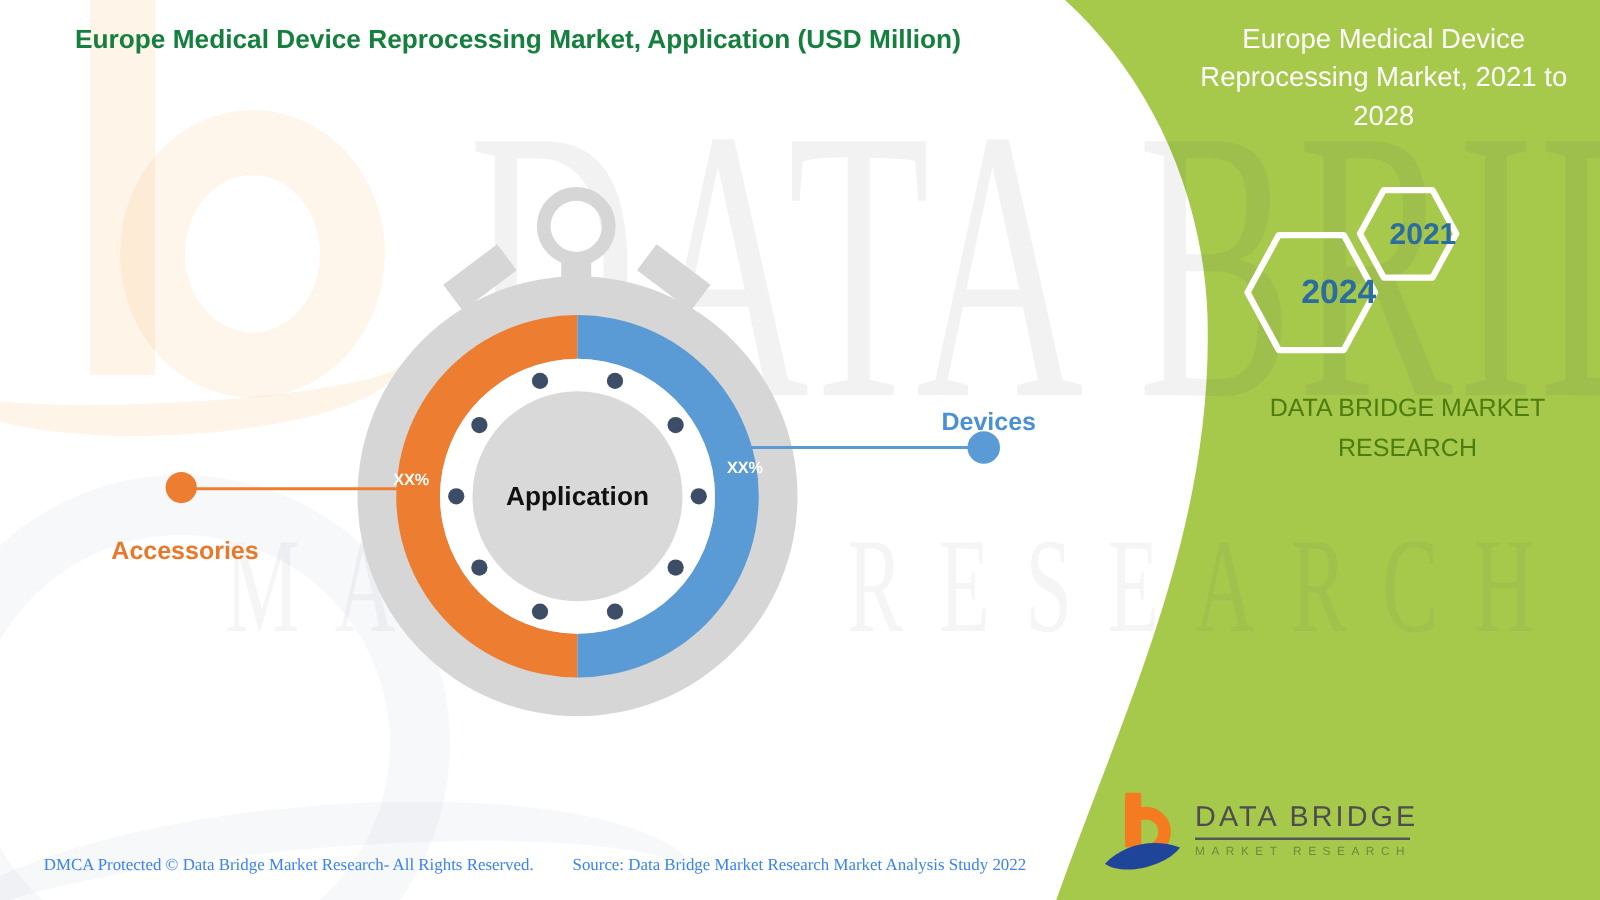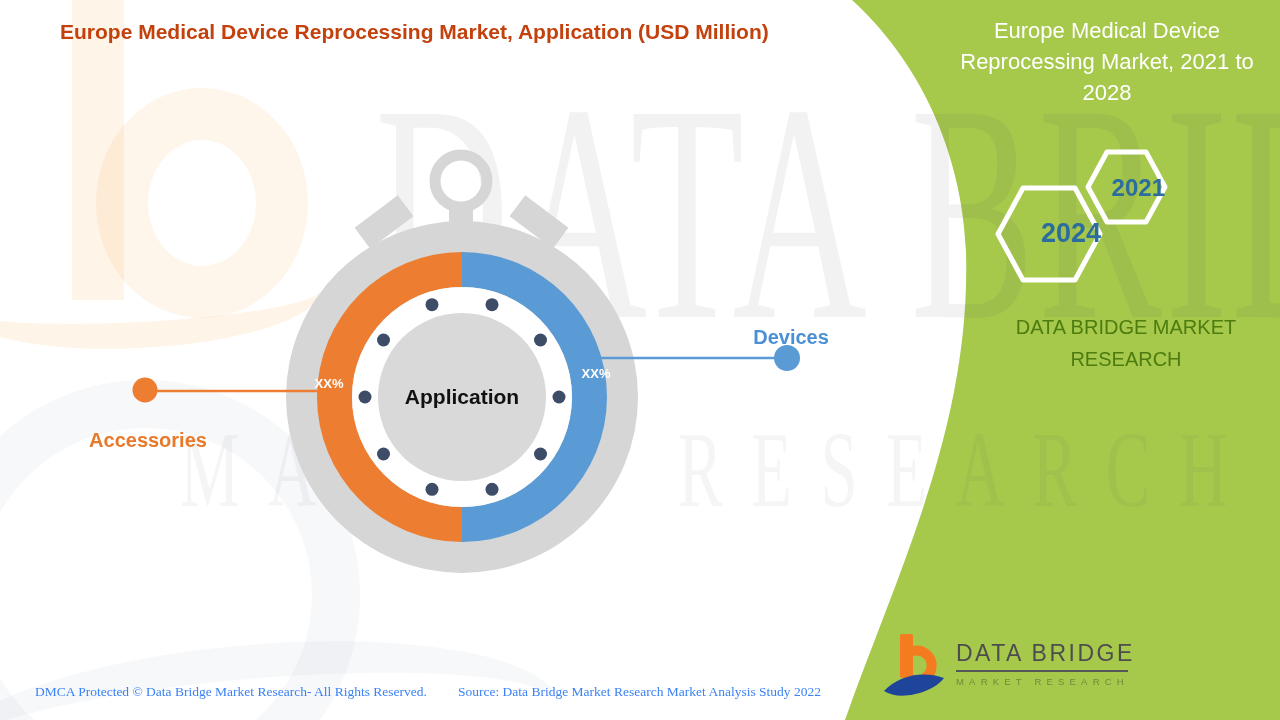--- a/index.html
+++ b/index.html
@@ -25,21 +25,21 @@
   
   .wm-text1{left:375px;top:88px;z-index:2;font-family:"Liberation Serif",serif;
             font-size:310px;line-height:250px;letter-spacing:6px;white-space:nowrap;
             color:rgba(75,85,95,.075);transform:scaleX(.60);transform-origin:left top;}
   .wm-text2{left:180px;top:420px;z-index:2;font-family:"Liberation Serif",serif;
             font-size:108px;line-height:100px;letter-spacing:46px;white-space:nowrap;
             color:rgba(70,80,90,.055);transform:scaleX(.62);transform-origin:left top;}
 
   
   .fg{z-index:3;}
-  .page-title{left:60px;top:20px;width:800px;font-size:21px;font-weight:bold;color:#c2410c;}
+  .page-title{left:60px;top:20px;width:800px;font-size:21px;font-weight:bold;color:#15803d;}
   .chart-svg{left:0;top:0;}
 
   .panel-title{right:17px;top:15px;width:312px;text-align:center;color:#ffffff;
                font-size:22px;line-height:31px;font-weight:400;}
   .hex-label{color:#2B6D9E;font-weight:600;text-align:right;}
   .hex-2028-label{left:999px;top:218px;width:102px;font-size:27px;}
   .hex-2021-label{left:1087px;top:174px;width:78px;font-size:24px;}
   .brand-caption{left:985px;top:311px;width:282px;text-align:center;color:#4d7c0f;
                  font-size:20px;line-height:32px;font-weight:400;}
 

